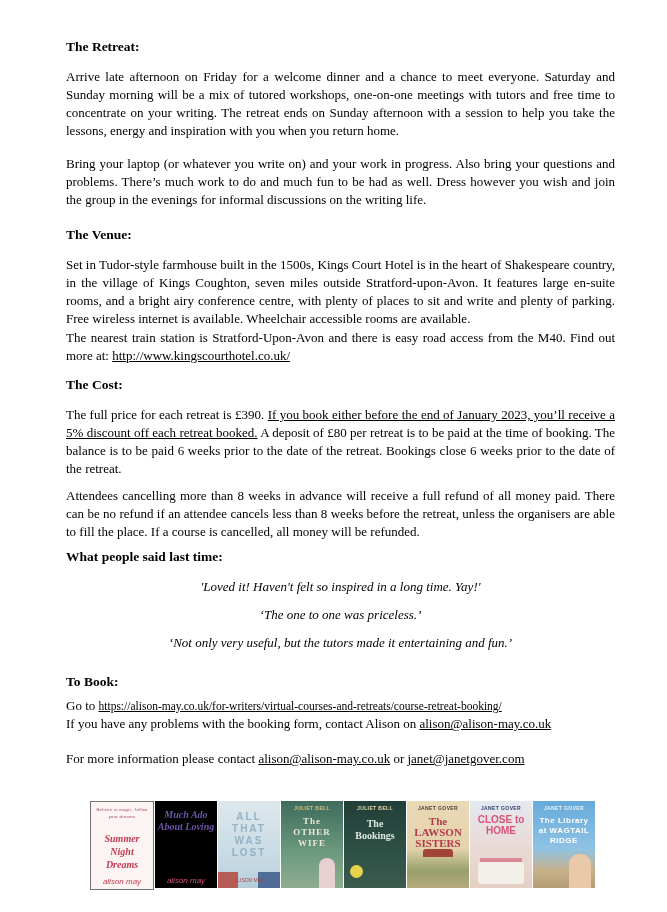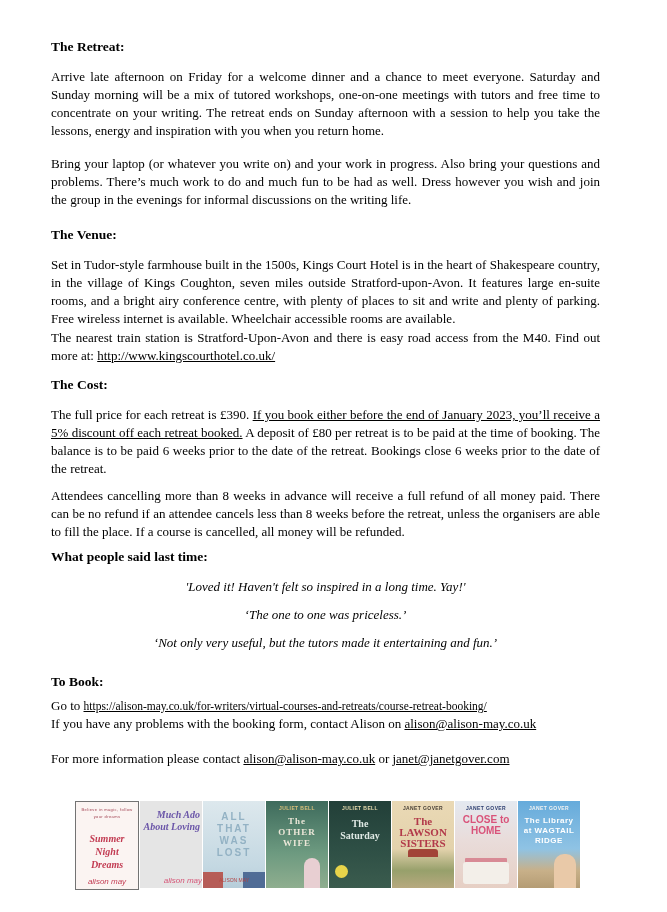--- a/index.html
+++ b/index.html
@@ -1,21 +1,21 @@
 <!DOCTYPE html>
 <html><head>
 <meta charset="utf-8">
 <style>
   html,body { margin:0; padding:0; background:#ffffff; }
   .page {
     position:relative; width:667px; height:912px; background:#ffffff;
     font-family:"Liberation Serif", serif; color:#000000; overflow:hidden;
   }
   .content {
-    position:absolute; left:51px; top:38px; width:549px;
+    position:absolute; left:66px; top:38px; width:549px;
     font-size:13px; line-height:18px; text-align:justify;
   }
   .heading { font-weight:bold; font-size:13.5px; text-align:left; margin:0 0 12px 0; }
   p { margin:0; }
   .p1 { margin-bottom:15px; }
   .p2 { margin-bottom:17px; }
   .p3 { margin-bottom:1px; }
   .p4 { margin-bottom:11px; }
   .p5 { margin-bottom:9px; }
   .p6 { margin-bottom:7px; }
@@ -34,21 +34,21 @@
     font-family:"Liberation Sans", sans-serif; text-align:center;
   }
   .cover .top-text { font-size:5px; font-weight:bold; letter-spacing:0.4px; padding-top:4px; line-height:7px; }
   .cover .title   { font-weight:bold; padding:4px 2px 0 2px; }
   .cover .bottom-text { position:absolute; bottom:3px; left:0; width:100%; font-size:8px; line-height:9px; }
 
   .c1 { background:#fbf4f2; border:1px solid #737373; }
   .c1 .title { color:#c23b52; font-family:"Liberation Serif", serif; font-style:italic; font-size:10px; line-height:13px; padding-top:12px; }
   .c1 .top-text { color:#a04050; font-weight:normal; font-size:4px; }
   .c1 .bottom-text { color:#c23b52; font-style:italic; }
-  .c2 { background:#e5e5e5;text-align:right; }
+  .c2 { background:#000000; }
   .c2 .title { color:#6a55a8; font-family:"Liberation Serif", serif; font-style:italic; font-size:10px; line-height:12px; padding-top:8px; }
   .c2 .bottom-text { color:#d65577; font-style:italic; }
   .c3 { background:linear-gradient(180deg,#dde8ed 0%,#c4d8e2 75%,#b6cdd9 100%); }
   .c3 .title { color:#93b2c4; font-size:10px; line-height:12px; letter-spacing:2px; padding-top:10px; }
   .c3 .bottom-text { color:#b34040; font-size:5px; }
   .c3::after { content:""; position:absolute; left:0; bottom:0; width:20px; height:16px; background:#b5483f; opacity:.85; }
   .c3::before { content:""; position:absolute; right:0; bottom:0; width:22px; height:16px; background:#3d5a8a; opacity:.85; }
   .c4 { background:linear-gradient(180deg,#3e6b5c 0%,#6d9a80 60%,#8fae8f 100%); }
   .c4 .top-text { color:#d9c07a; }
   .c4 .title { color:#ece7d8; font-family:"Liberation Serif", serif; font-size:9px; line-height:11px; letter-spacing:1px; }
@@ -112,21 +112,21 @@
       <div class="cover c3">
         <div class="title">ALL THAT WAS LOST</div>
         <div class="bottom-text">ALISON MAY</div>
       </div>
       <div class="cover c4">
         <div class="top-text">JULIET BELL</div>
         <div class="title">The OTHER WIFE</div>
       </div>
       <div class="cover c5">
         <div class="top-text">JULIET BELL</div>
-        <div class="title">The Saturday</div>
+        <div class="title">The Bookings</div>
       </div>
       <div class="cover c6">
         <div class="top-text">JANET GOVER</div>
         <div class="title">The LAWSON SISTERS</div>
       </div>
       <div class="cover c7">
         <div class="top-text">JANET GOVER</div>
         <div class="title">CLOSE to HOME</div>
       </div>
       <div class="cover c8">

